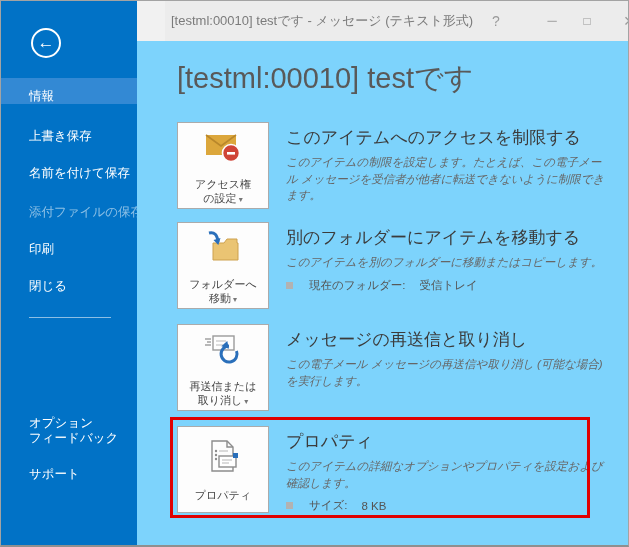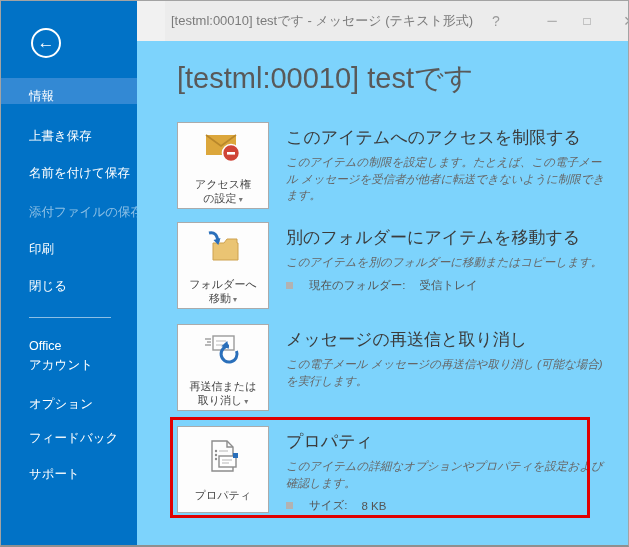--- a/index.html
+++ b/index.html
@@ -63,25 +63,21 @@
     <div class="back-btn">
       <span class="back-arrow">←</span>
     </div>
     <div class="nav selected" style="top:77px"><span>情報</span></div>
     <div class="nav" style="top:125px"><span>上書き保存</span></div>
     <div class="nav" style="top:162px"><span>名前を付けて保存</span></div>
     <div class="nav disabled" style="top:201px"><span>添付ファイルの保存</span></div>
     <div class="nav" style="top:238px"><span>印刷</span></div>
     <div class="nav" style="top:275px"><span>閉じる</span></div>
     <div class="sep" style="top:316px"></div>
-    <div class="nav twoline" style="top:336px">
-      <span>Office</span><br>
-      <span>アカウント</span>
-    </div>
-    <div class="nav" style="top:393px"><span>オプション</span></div>
+    <div class="nav" style="top:412px"><span>オプション</span></div>
     <div class="nav" style="top:427px"><span>フィードバック</span></div>
     <div class="nav" style="top:463px"><span>サポート</span></div>
   </div>
 
   <div class="main">
     <h1 class="page-title">[testml:00010] testです</h1>
 
     <div class="section" style="top:81px">
       <div class="big-btn">
         <span class="ic">

